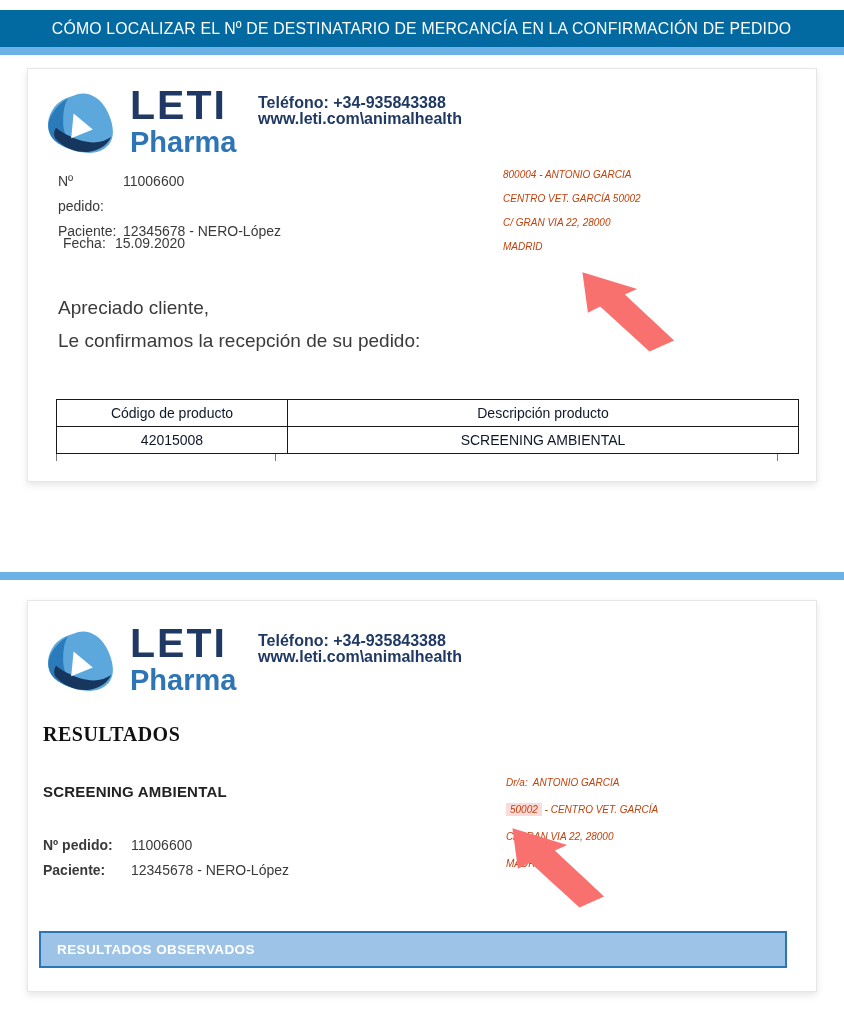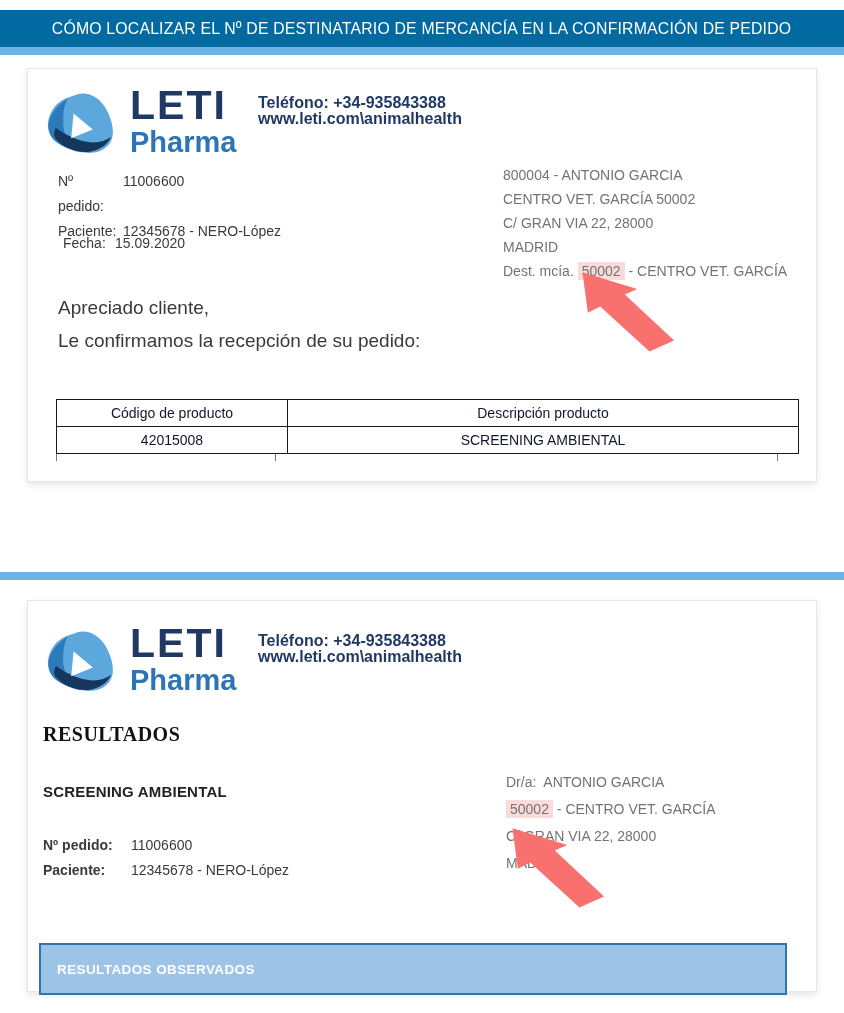--- a/index.html
+++ b/index.html
@@ -18,21 +18,21 @@
   .logo-wrap{position:absolute;display:flex;align-items:flex-start;}
   .logo-text{margin-left:6px;}
   .brand-name{font-size:41px;font-weight:bold;color:#1F3864;letter-spacing:2px;line-height:40px;}
   .brand-sub{font-size:29px;font-weight:bold;color:#2E75B6;line-height:30px;margin-top:2px;}
   .contact{position:absolute;font-size:16px;font-weight:bold;color:#1F3864;line-height:16px;}
   
   .field-row{display:flex;font-size:14px;line-height:25px;color:#3a3a3a;}
   .field-row .lbl{width:65px;}
   .card2 .field-row .lbl{width:88px;font-weight:bold;}
   
-  .addr{position:absolute;font-size:14px;line-height:24px;color:#737373;white-space:nowrap;}
+  .addr{position:absolute;font-size:10px;line-height:24px;color:#c2410c;white-space:nowrap;font-style:italic;}
   .addr2{line-height:27px;}
   .hl{background:#FBDADA;padding:1px 4px;}
   .body-line{position:absolute;font-size:19px;color:#3a3a3a;white-space:nowrap;}
   
   .ptable{position:absolute;border-collapse:collapse;font-size:14px;color:#0f172a;padding-left:8px;}
   .ptable td{border:1px solid #1a1a1a;text-align:center;height:26px;padding:0 6px;}
   .ptable .c1{width:218px;}
   .ptable .c2{width:498px;}
   .table-stub{position:absolute;height:7px;}
   .table-stub i{position:absolute;top:0;width:1px;height:7px;background:#777;}
@@ -89,25 +89,20 @@
     <div class="field-row" style="position:absolute;left:35px;top:162px;">
       <span style="width:52px;">Fecha:</span>
       <span>15.09.2020</span>
     </div>
 
     <div class="addr" style="left:475px;top:94px;">
       <div>800004 - ANTONIO GARCIA</div>
       <div>CENTRO VET. GARCÍA 50002</div>
       <div>C/ GRAN VIA 22, 28000</div>
       <div>MADRID</div>
-      <div>
-        <span>Dest. mcía.</span>
-        <span class="hl">50002</span>
-        <span>- CENTRO VET. GARCÍA</span>
-      </div>
     </div>
 
     <svg class="arrow" style="left:538px;top:196px;" width="130" height="92" viewBox="0 0 95 100" preserveAspectRatio="none">
       <polygon fill="#F8716F" points="12,8 52,26 43,32 79,82 61,94 25,45 16,52"></polygon>
     </svg>
 
     <div class="body-line" style="left:30px;top:228px;">Apreciado cliente,</div>
     <div class="body-line" style="left:30px;top:261px;">Le confirmamos la recepción de su pedido:</div>
 
     <table class="ptable" style="left:28px;top:330px;">
@@ -175,18 +170,18 @@
         <span>- CENTRO VET. GARCÍA</span>
       </div>
       <div>C/ GRAN VIA 22, 28000</div>
       <div>MADRID</div>
     </div>
 
     <svg class="arrow" style="left:468px;top:220px;" width="130" height="92" viewBox="0 0 95 100" preserveAspectRatio="none">
       <polygon fill="#F8716F" points="12,8 52,26 43,32 79,82 61,94 25,45 16,52"></polygon>
     </svg>
 
-    <div class="results-bar" style="left:11px;top:342px;width:748px;height:52px;text-align:right;">
+    <div class="results-bar" style="left:11px;top:330px;width:748px;height:37px;text-align:right;">
       <span>RESULTADOS OBSERVADOS</span>
     </div>
   </div>
 
 </div>
 
 </body></html>

